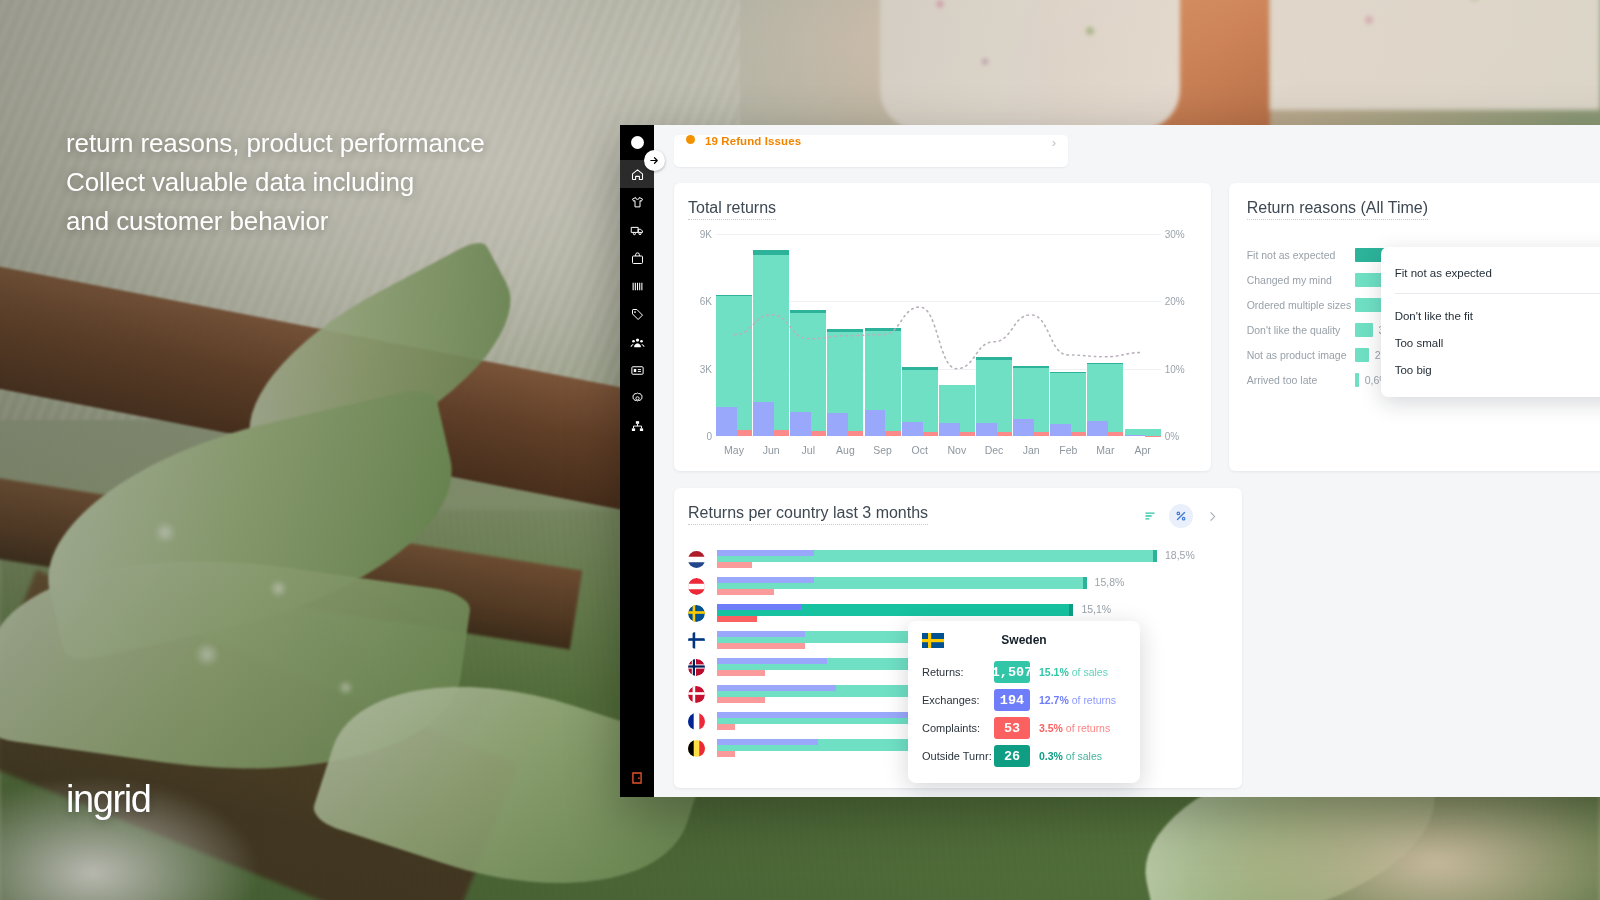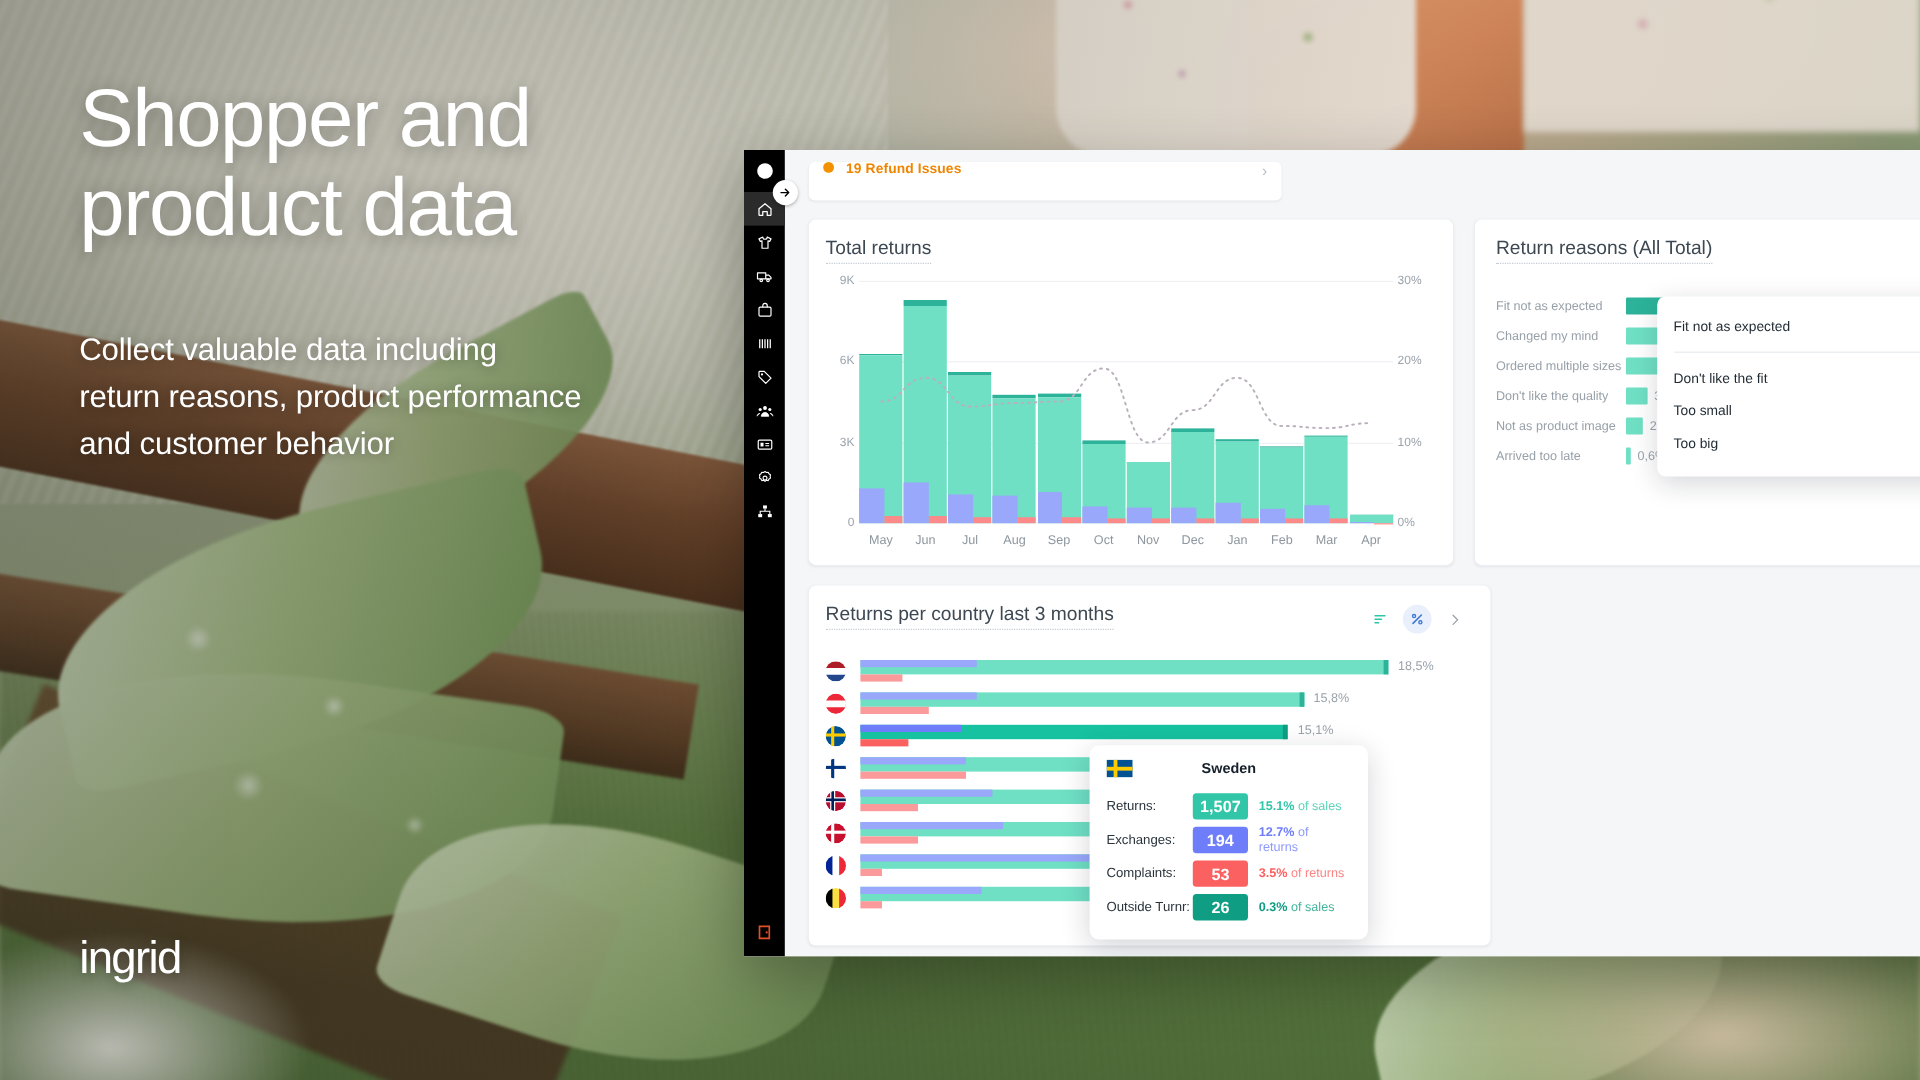--- a/index.html
+++ b/index.html
@@ -283,23 +283,23 @@
     background: #fff; border-radius: 8px;
     box-shadow: 0 6px 24px rgba(16,24,40,.18);
     padding: 12px 14px 13px 14px;
   }
   .st-head { display: flex; align-items: flex-start; margin-bottom: 10px; }
   .st-flag { width: 22px; height: 15px; position: relative; overflow: hidden; }
   .st-title { flex: 1; text-align: center; font-size: 12px; font-weight: 700;
     color: #15202b; margin-right: 22px; }
   .st-row { display: flex; align-items: center; height: 28px; }
   .st-lbl { width: 72px; font-size: 11px; color: #2a343d; }
-  .st-pill { width: 46px; height: 22px; border-radius: 3px;
+  .st-pill { width: 36px; height: 22px; border-radius: 3px;
     display: flex; align-items: center; justify-content: center;
-    color: #fff; font-size: 13.5px; font-weight: 700; }
+    color: #fff; font-size: 13.5px; font-weight: 700; font-family: Liberation Mono, monospace; }
   .st-pct { margin-left: 9px; font-size: 10.5px; font-weight: 700; }
   .st-of { font-weight: 400; opacity: .78; }
 </style>
 </head>
 <body>
 
 <div id="bg">
   <div class="bg-layer bg-base"></div>
   <div class="bg-layer bg-knit"></div>
   <div class="bg-layer bg-pot"></div>
@@ -314,27 +314,23 @@
   <div class="bg-layer leaf leaf-b"></div>
   <div class="bg-layer leaf leaf-d"></div>
   <div class="bg-layer leaf leaf-e"></div>
   <div class="bg-layer leaf-spots"></div>
   <div class="bg-layer bg-fabric"></div>
   <div class="bg-layer bg-sand"></div>
   <div class="bg-layer bg-dim"></div>
 </div>
 
 <div class="copy">
-  <div class="headline">
-    <div>Shopper and</div>
-    <div>product data</div>
-  </div>
   <div class="subcopy">
+    <div>return reasons, product performance</div>
     <div>Collect valuable data including</div>
-    <div>return reasons, product performance</div>
     <div>and customer behavior</div>
   </div>
 </div>
 <div class="brand">ingrid</div>
 
 <div id="app">
 
   <div class="sidebar">
     <div class="logo-dot"></div>
 
@@ -567,21 +563,21 @@
               <div class="x-lbl">Dec</div>
               <div class="x-lbl">Jan</div>
               <div class="x-lbl">Feb</div>
               <div class="x-lbl">Mar</div>
               <div class="x-lbl">Apr</div>
             </div>
         </div>
       </div>
 
       <div class="card card-reasons">
-        <span class="card-title">Return reasons (All Total)</span>
+        <span class="card-title">Return reasons (All Time)</span>
         <div class="reason-rows" id="reason-rows">
             <div class="reason-row">
               <span class="reason-lbl">Fit not as expected</span>
               <span class="reason-bar top" style="width: 186px;"></span>
               <span class="reason-val"></span>
             </div>
             <div class="reason-row">
               <span class="reason-lbl">Changed my mind</span>
               <span class="reason-bar" style="width: 100.881px;"></span>
               <span class="reason-val"></span>

